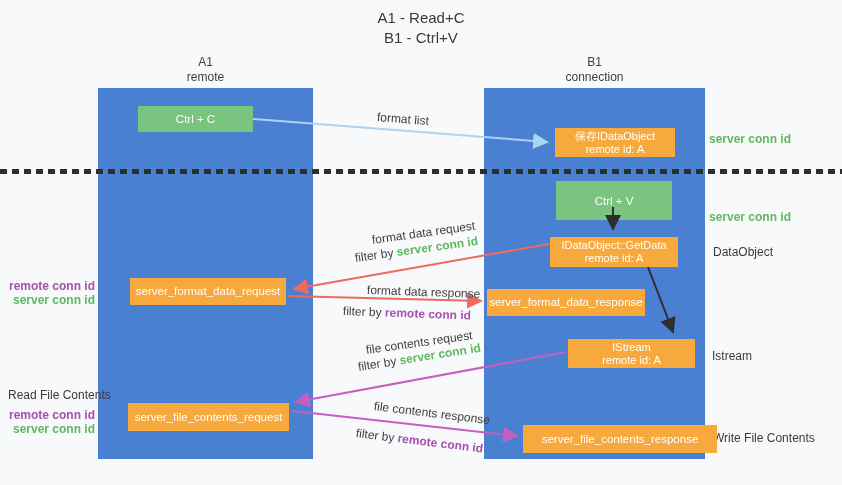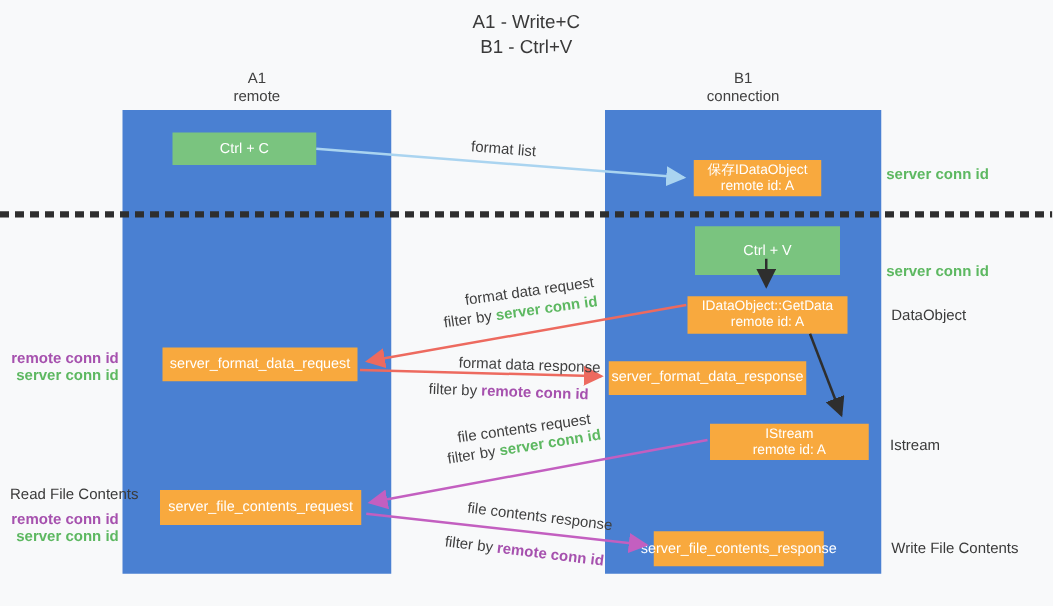--- a/index.html
+++ b/index.html
@@ -23,21 +23,21 @@
   .left-stack{width:95px;text-align:right;font-size:12px;line-height:14px;}
   .flow-label{font-size:12px;white-space:nowrap;transform-origin:left center;z-index:5;color:#3f3f3f;}
   svg.arrows{position:absolute;left:0;top:0;z-index:4;pointer-events:none;}
 </style>
 </head>
 <body>
 
 <div id="stage">
 
   <div class="abs title">
-    <div>A1 - Write+C</div>
+    <div>A1 - Read+C</div>
     <div>B1 - Ctrl+V</div>
   </div>
 
   <div class="abs lane-header" style="left:98px;width:215px;">
     <div>A1</div>
     <div>remote</div>
   </div>
   <div class="abs lane-header" style="left:484px;width:221px;">
     <div>B1</div>
     <div>connection</div>
@@ -45,21 +45,21 @@
 
   <div class="abs lane" style="left:98px;width:215px;"></div>
   <div class="abs lane" style="left:484px;width:221px;"></div>
 
   <div class="abs dotted-sep"></div>
 
   <div class="abs node node-green" style="left:138px;top:106px;width:115px;height:26px;">
     <span>Ctrl + C</span>
   </div>
 
-  <div class="abs node node-orange" style="left:555px;top:128px;width:102px;height:29px;">
+  <div class="abs node node-orange" style="left:555px;top:128px;width:120px;height:29px;">
     <span>保存IDataObject</span>
     <span>remote id: A</span>
   </div>
 
   <div class="abs node node-green" style="left:556px;top:181px;width:116px;height:39px;">
     <span>Ctrl + V</span>
   </div>
 
   <div class="abs node node-orange" style="left:550px;top:237px;width:128px;height:30px;">
     <span>IDataObject::GetData</span>
@@ -72,25 +72,25 @@
 
   <div class="abs node node-orange one-line" style="left:130px;top:278px;width:156px;height:27px;">
     <span>server_format_data_request</span>
   </div>
 
   <div class="abs node node-orange" style="left:568px;top:339px;width:127px;height:29px;">
     <span>IStream</span>
     <span>remote id: A</span>
   </div>
 
-  <div class="abs node node-orange one-line" style="left:128px;top:392px;width:161px;height:28px;">
+  <div class="abs node node-orange one-line" style="left:128px;top:403px;width:161px;height:28px;">
     <span>server_file_contents_request</span>
   </div>
 
-  <div class="abs node node-orange one-line" style="left:523px;top:425px;width:136px;height:28px;">
+  <div class="abs node node-orange one-line" style="left:523px;top:425px;width:194px;height:28px;">
     <span>server_file_contents_response</span>
   </div>
 
   <div class="abs side-label green-key" style="left:709px;top:132px;">server conn id</div>
   <div class="abs side-label green-key" style="left:709px;top:210px;">server conn id</div>
   <div class="abs side-label dark-label" style="left:713px;top:245px;">DataObject</div>
   <div class="abs side-label dark-label" style="left:712px;top:349px;">Istream</div>
   <div class="abs side-label dark-label" style="left:713px;top:431px;">Write File Contents</div>
 
   <div class="abs left-stack" style="left:0;top:279px;">

